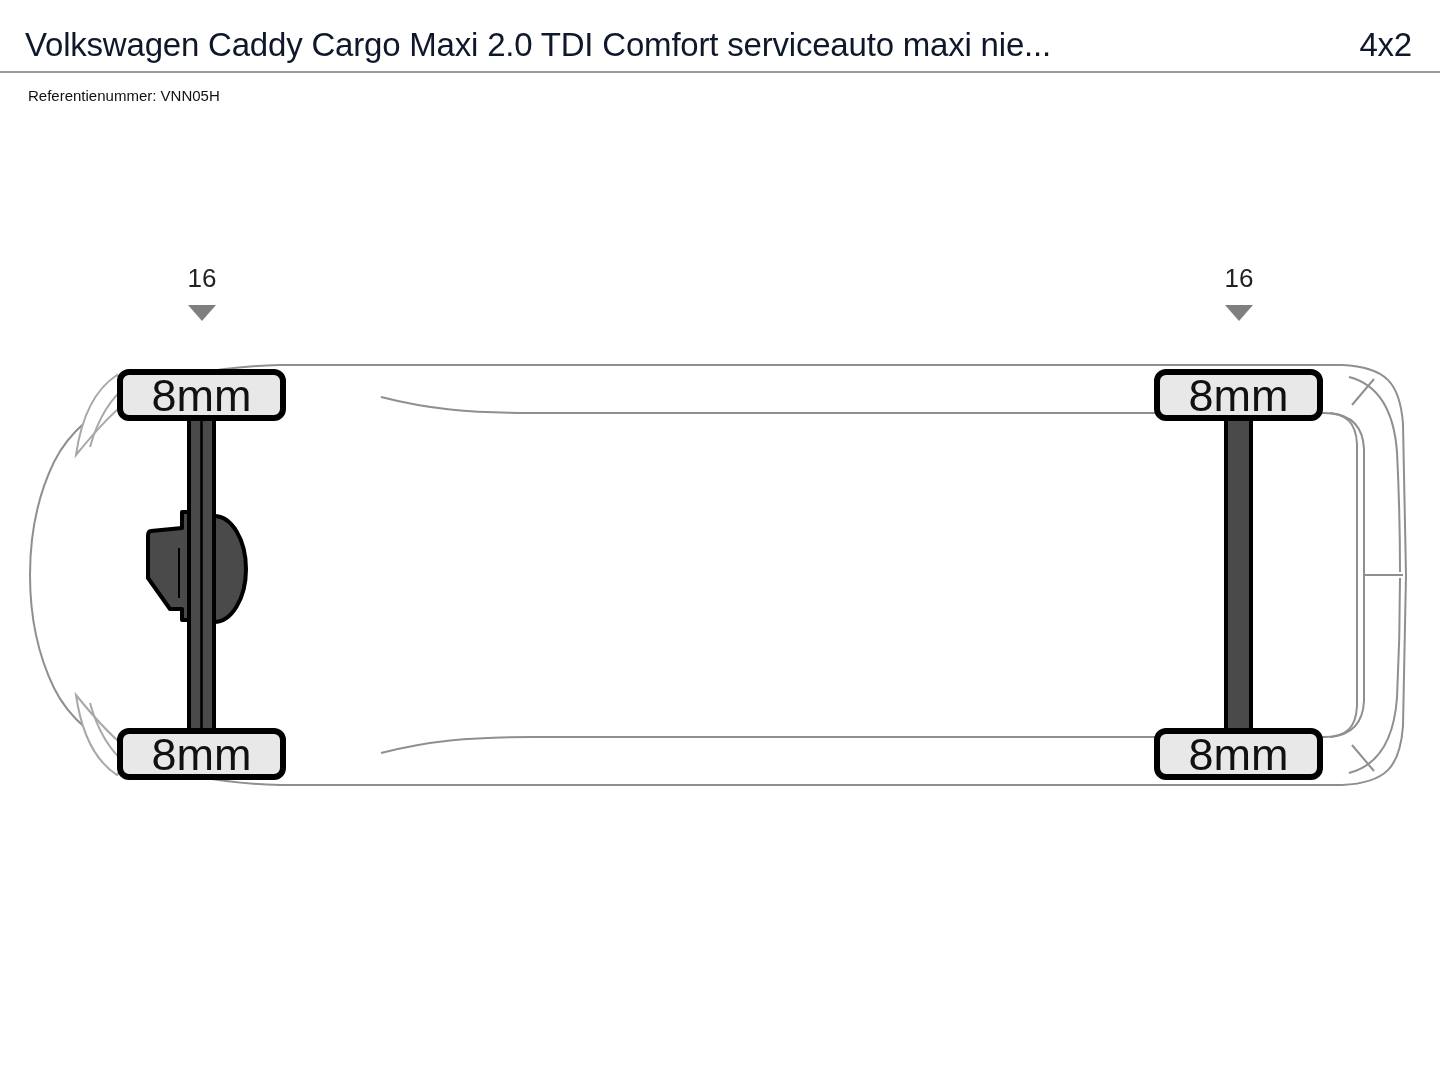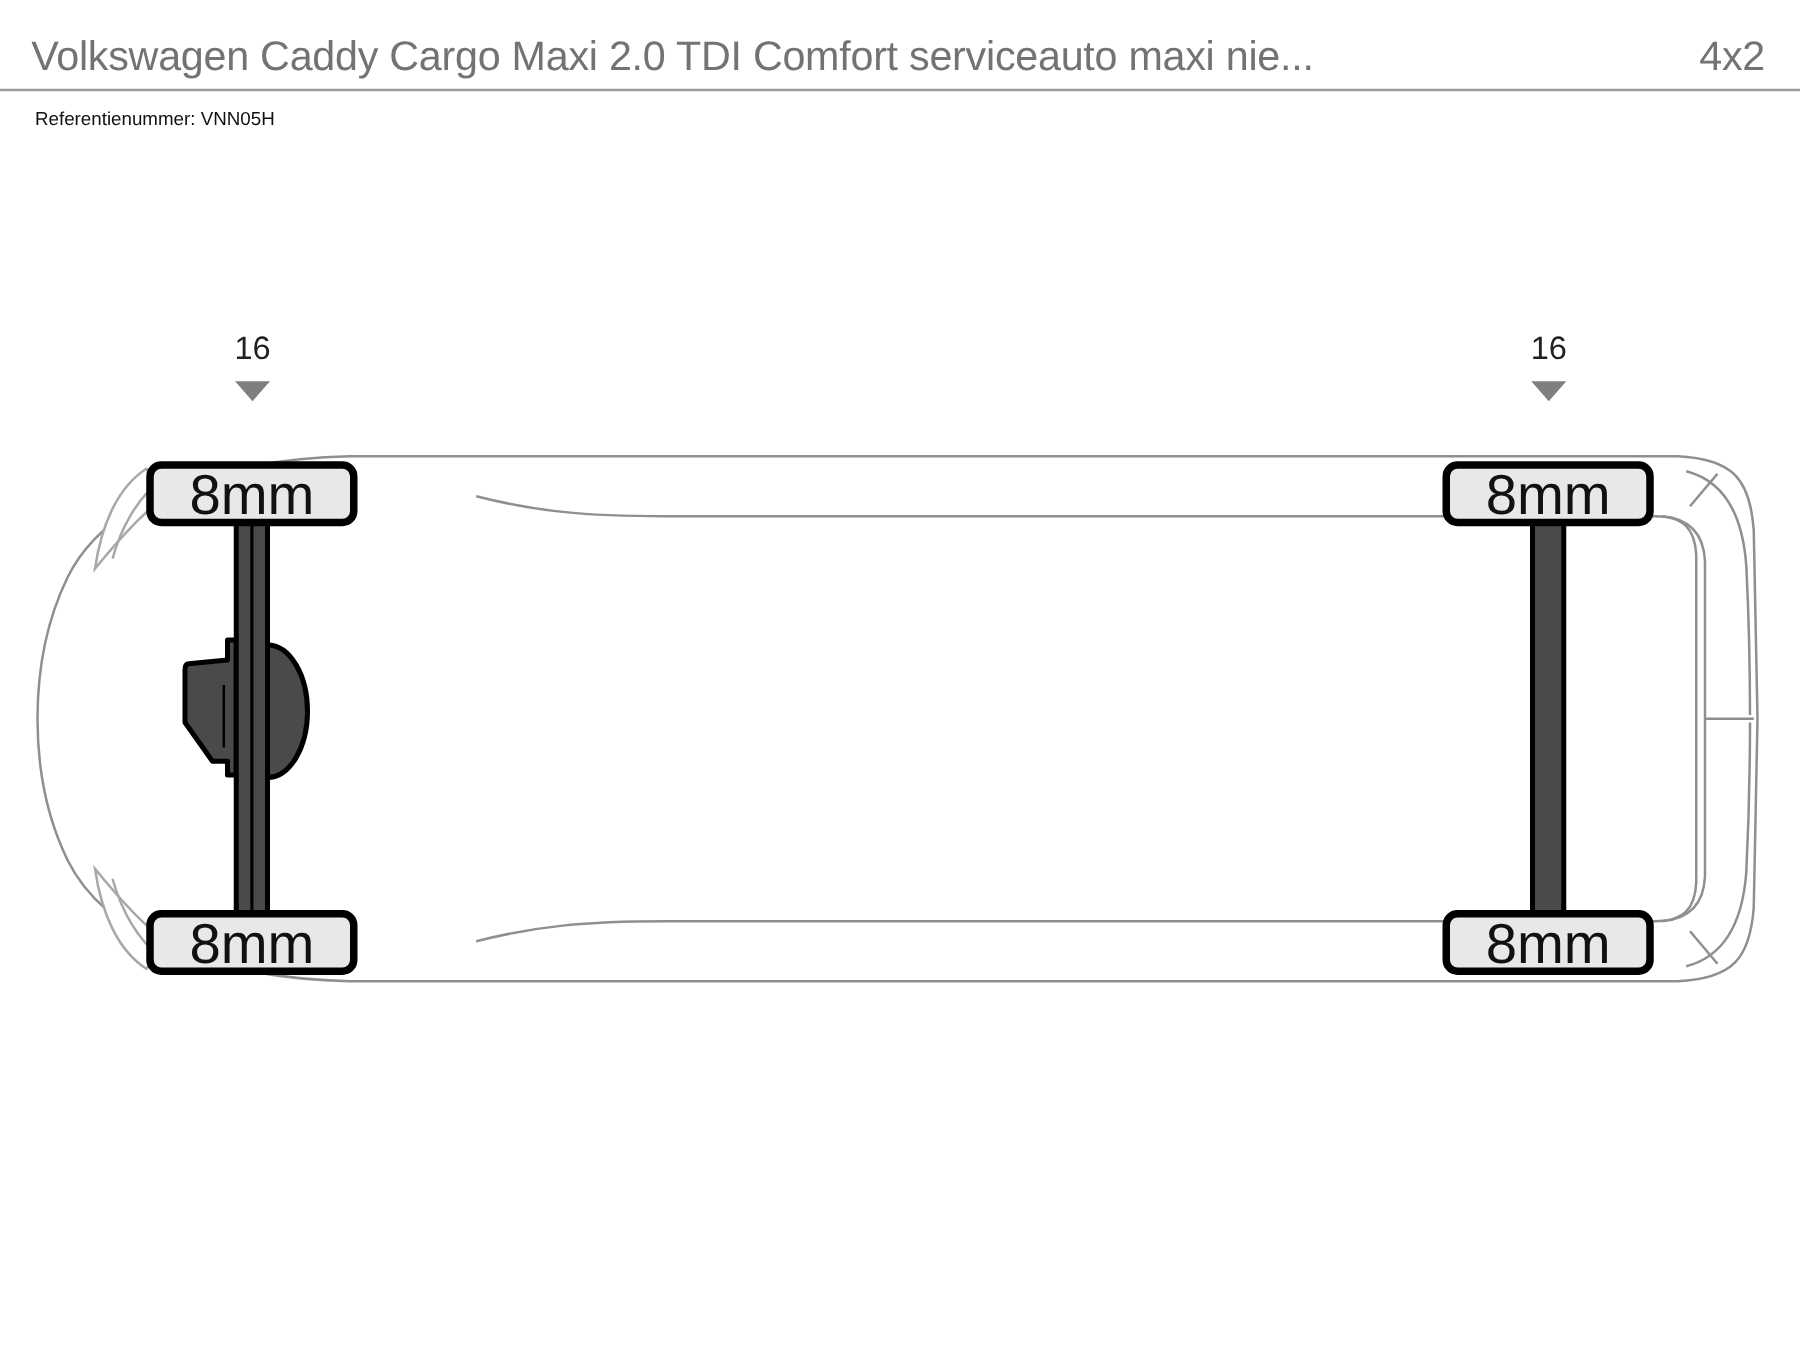--- a/index.html
+++ b/index.html
@@ -19,21 +19,21 @@
   }
   .header {
     position: absolute;
     top: 26px;
     left: 25px;
     right: 28px;
     display: flex;
     justify-content: space-between;
     align-items: baseline;
     font-size: 33px;
-    color: #737373;
+    color: #0f172a;
     white-space: nowrap;
   }
   .header .title {
     overflow: hidden;
     letter-spacing: -0.2px;
   }
   .header .badge {
     margin-left: 36px;
     letter-spacing: -0.2px;
   }

